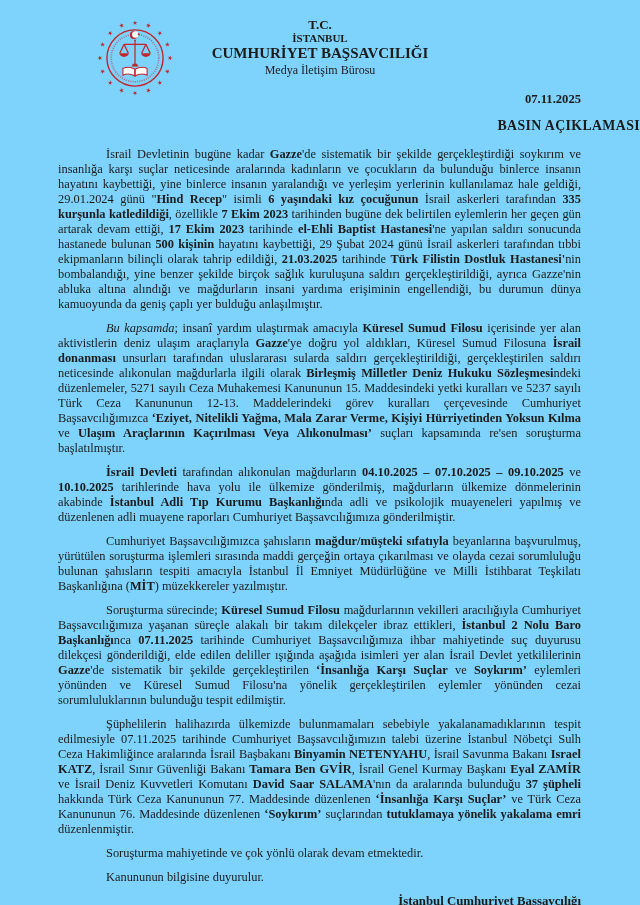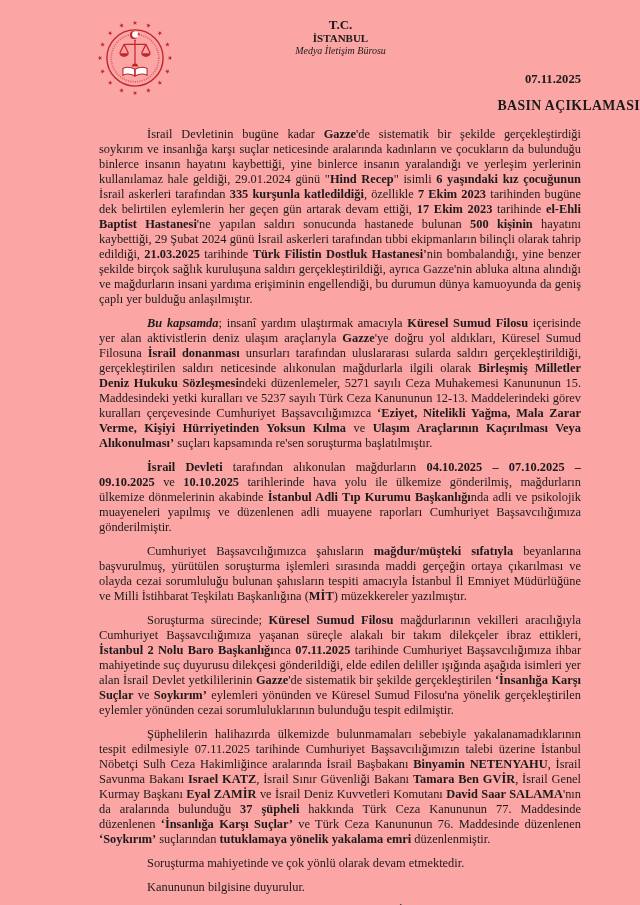--- a/index.html
+++ b/index.html
@@ -1,40 +1,39 @@
 <!DOCTYPE html>
 <html><head>
 <meta charset="utf-8">
 <style>
   html,body{margin:0;padding:0;background:#e9e9e9;}
   .page{
     position:relative;
     width:640px;height:905px;
     margin:0 auto;
-    background:#fca5a5;
+    background:#7dd3fc;
     font-family:"Liberation Serif","DejaVu Serif",serif;
     color:#1b1b1b;
     overflow:hidden;
     box-sizing:border-box;
-    padding-left:41px;
   }
   .seal{
     position:absolute;
     left:96px;top:19px;
     width:78px;height:78px;
   }
   .header-text{
     padding-top:17px;
     text-align:center;
     line-height:1.18;
   }
   .h-line1{font-weight:bold;font-size:13px;}
   .h-line2{font-weight:bold;font-size:11px;}
   .h-line3{font-weight:bold;font-size:15px;}
-  .h-line4{font-size:10px;font-style:italic;}
+  .h-line4{font-size:12px;}
   .date-row{
     margin-top:15px;
     padding:0 59px 0 58px;
     text-align:right;
     font-weight:bold;
     font-size:12.6px;
   }
   .doc-title{
     margin-top:11px;
     text-align:right;
@@ -47,21 +46,21 @@
     padding:0 59px 0 58px;
     font-size:12.4px;
     line-height:15px;
     text-align:justify;
   }
   .body-text p{
     margin:0 0 9px 0;
     text-indent:48px;
   }
   .b{font-weight:bold;margin-top:12px;}
-  .i{font-style:italic;font-weight:bold;}
+  .i{font-style:italic;}
   .signature{
     padding:0 59px 0 58px;
     margin-top:3px;
     text-align:right;
     font-weight:bold;
     font-size:12.8px;
   }
 </style>
 </head>
 <body>
@@ -116,20 +115,21 @@
     <g stroke="#c0272d" stroke-width="1.4" fill="#ffffff">
       <path d="M50,64.5 C44.5,61.5 38.5,61.5 34.5,63.5 L34.5,72 C38.5,70 44.5,70 50,73 Z"></path>
       <path d="M50,64.5 C55.5,61.5 61.5,61.5 65.5,63.5 L65.5,72 C61.5,70 55.5,70 50,73 Z"></path>
       <line x1="50" y1="64.5" x2="50" y2="73"></line>
     </g>
   </svg>
 
   <div class="header-text">
     <div class="h-line1">T.C.</div>
     <div class="h-line2">İSTANBUL</div>
+    <div class="h-line3">CUMHURİYET BAŞSAVCILIĞI</div>
     <div class="h-line4">Medya İletişim Bürosu</div>
   </div>
 
   <div class="date-row">07.11.2025</div>
 
   <div class="doc-title">BASIN AÇIKLAMASI</div>
 
   <div class="body-text">
       <p><span>İsrail Devletinin bugüne kadar </span><span class="b">Gazze</span><span>'de sistematik bir şekilde gerçekleştirdiği soykırım ve insanlığa karşı suçlar neticesinde aralarında kadınların ve çocukların da bulunduğu binlerce insanın hayatını kaybettiği, yine binlerce insanın yaralandığı ve yerleşim yerlerinin kullanılamaz hale geldiği, 29.01.2024 günü "</span><span class="b">Hind Recep</span><span>" isimli </span><span class="b">6 yaşındaki kız çocuğunun</span><span> İsrail askerleri tarafından </span><span class="b">335 kurşunla katledildiği</span><span>, özellikle </span><span class="b">7 Ekim 2023</span><span> tarihinden bugüne dek belirtilen eylemlerin her geçen gün artarak devam ettiği, </span><span class="b">17 Ekim 2023</span><span> tarihinde </span><span class="b">el-Ehli Baptist Hastanesi</span><span>'ne yapılan saldırı sonucunda hastanede bulunan </span><span class="b">500 kişinin</span><span> hayatını kaybettiği, 29 Şubat 2024 günü İsrail askerleri tarafından tıbbi ekipmanların bilinçli olarak tahrip edildiği, </span><span class="b">21.03.2025</span><span> tarihinde </span><span class="b">Türk Filistin Dostluk Hastanesi'</span><span>nin bombalandığı, yine benzer şekilde birçok sağlık kuruluşuna saldırı gerçekleştirildiği, ayrıca Gazze'nin abluka altına alındığı ve mağdurların insani yardıma erişiminin engellendiği, bu durumun dünya kamuoyunda da geniş çaplı yer bulduğu anlaşılmıştır.</span></p>
       <p><span class="i">Bu kapsamda</span><span>; insanî yardım ulaştırmak amacıyla </span><span class="b">Küresel Sumud Filosu</span><span> içerisinde yer alan aktivistlerin deniz ulaşım araçlarıyla </span><span class="b">Gazze</span><span>'ye doğru yol aldıkları, Küresel Sumud Filosuna </span><span class="b">İsrail donanması</span><span> unsurları tarafından uluslararası sularda saldırı gerçekleştirildiği, gerçekleştirilen saldırı neticesinde alıkonulan mağdurlarla ilgili olarak </span><span class="b">Birleşmiş Milletler Deniz Hukuku Sözleşmesi</span><span>ndeki düzenlemeler, 5271 sayılı Ceza Muhakemesi Kanununun 15. Maddesindeki yetki kuralları ve 5237 sayılı Türk Ceza Kanununun 12-13. Maddelerindeki görev kuralları çerçevesinde Cumhuriyet Başsavcılığımızca </span><span class="b">‘Eziyet, Nitelikli Yağma, Mala Zarar Verme, Kişiyi Hürriyetinden Yoksun Kılma</span><span> ve </span><span class="b">Ulaşım Araçlarının Kaçırılması Veya Alıkonulması’</span><span> suçları kapsamında re'sen soruşturma başlatılmıştır.</span></p>

